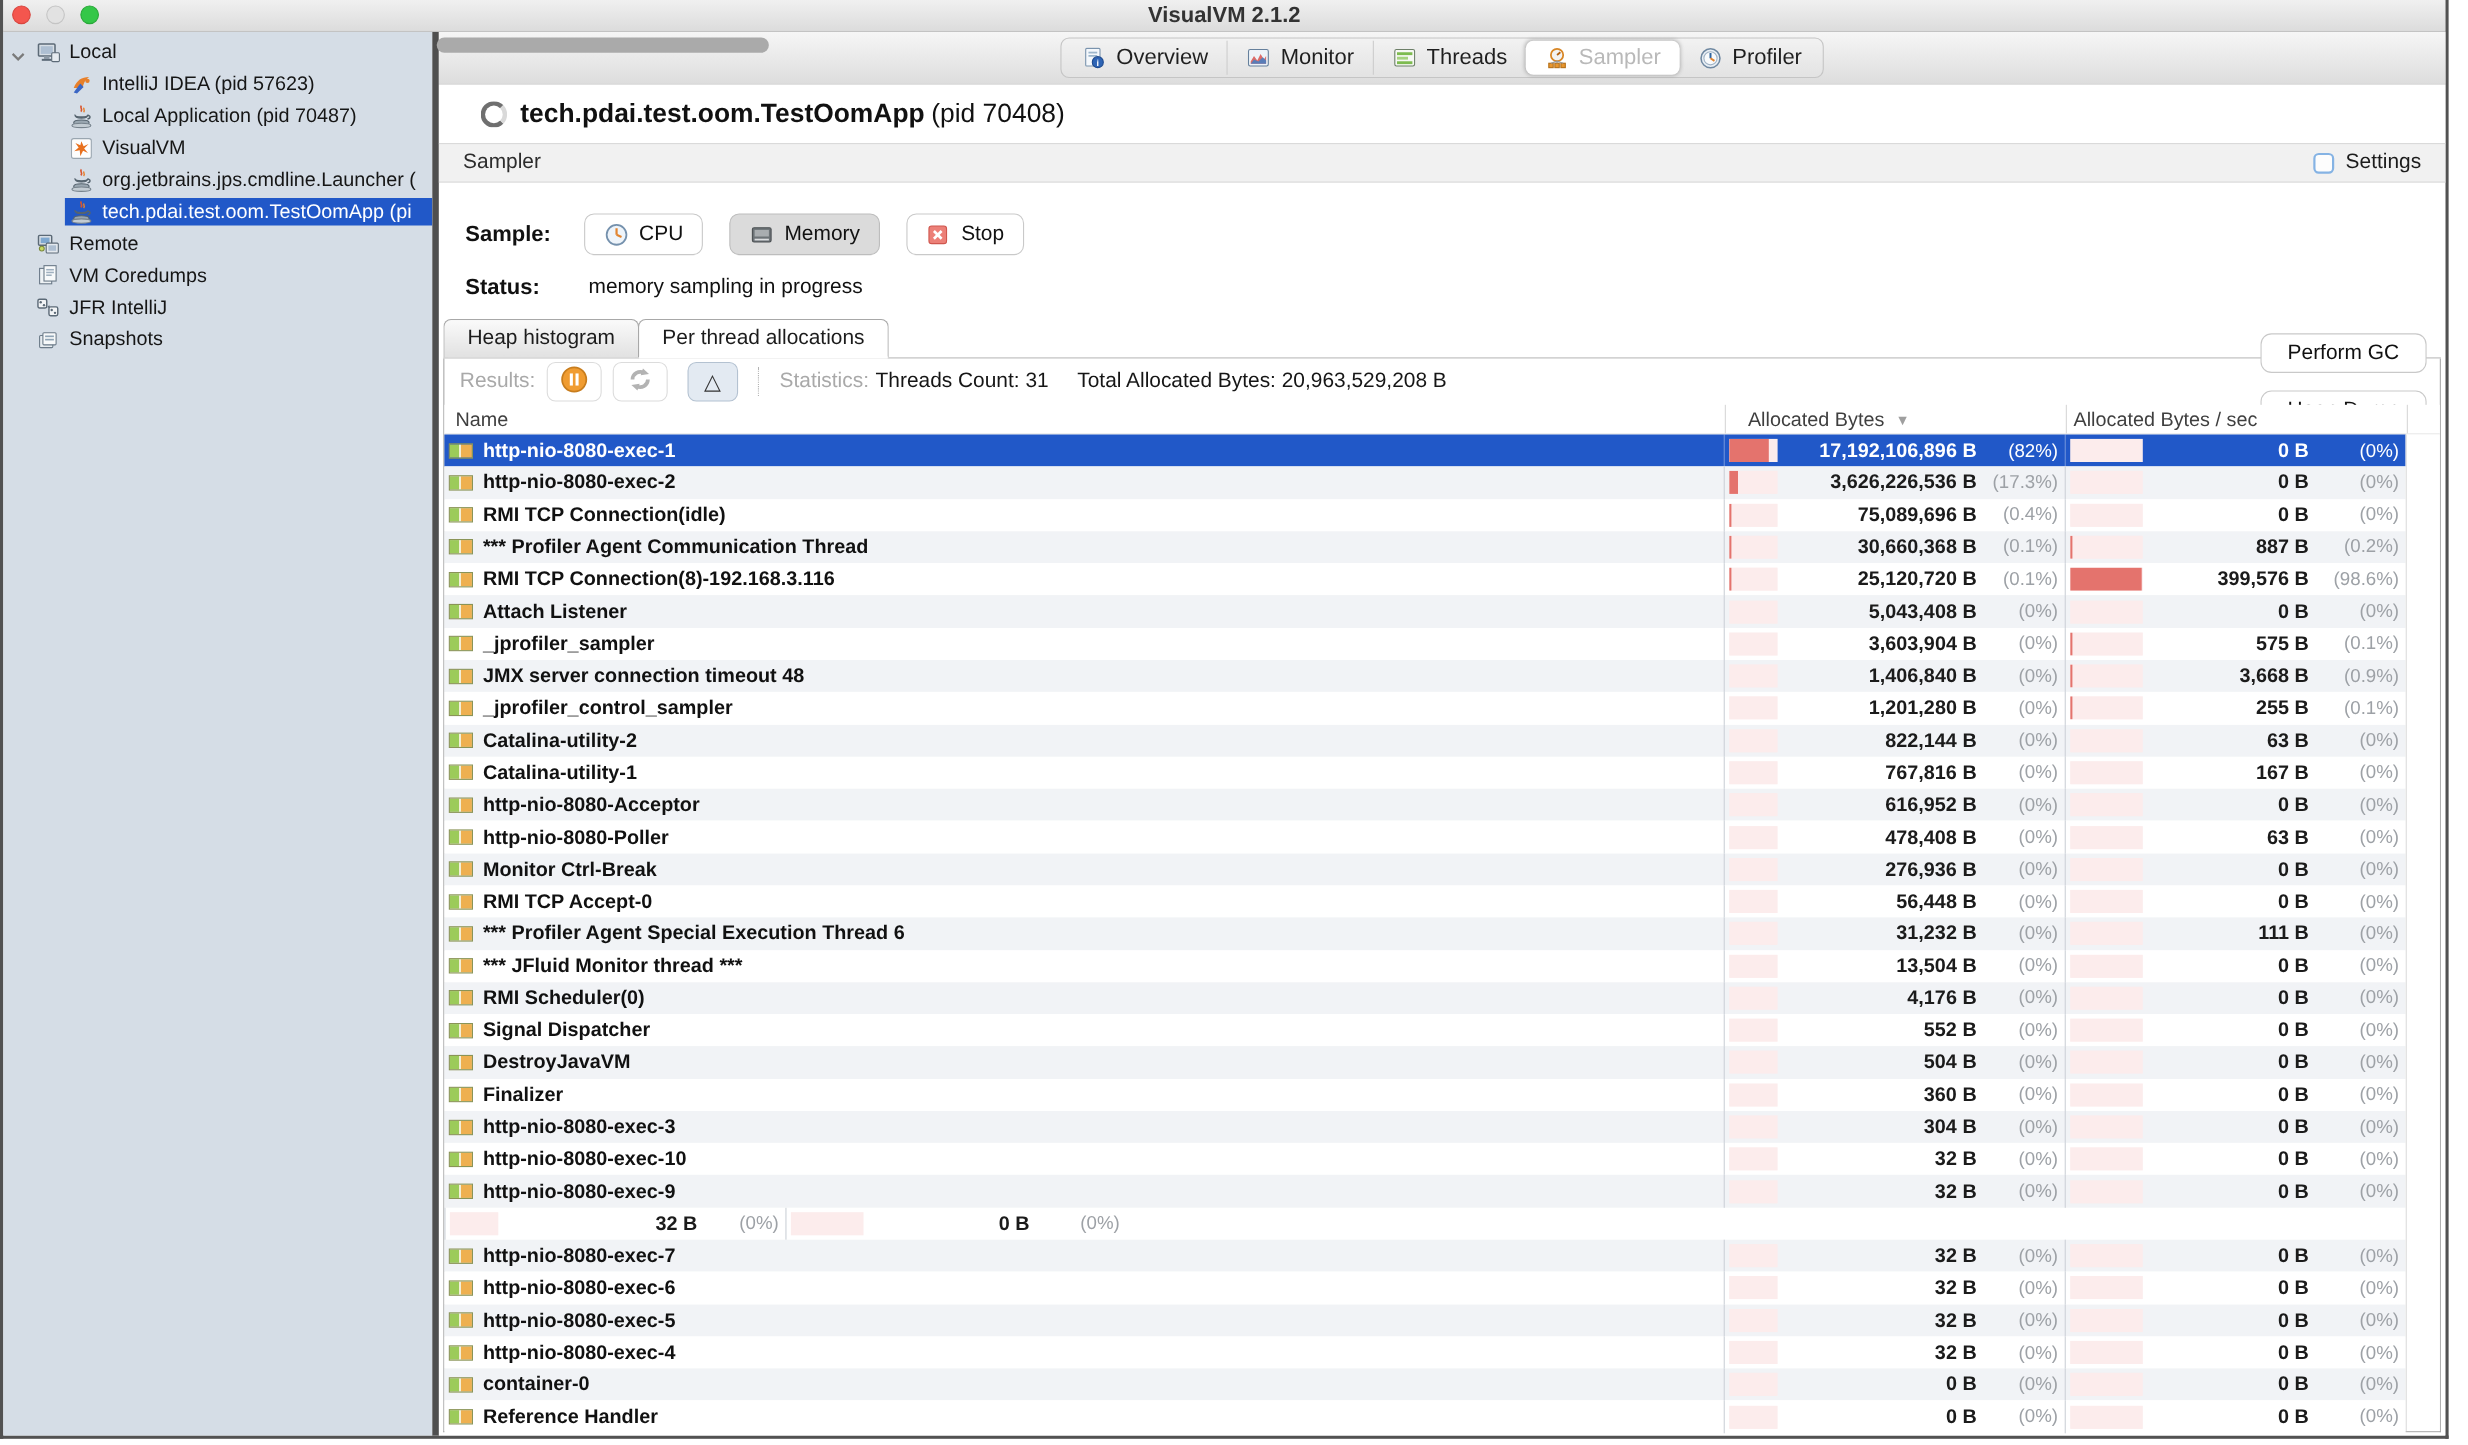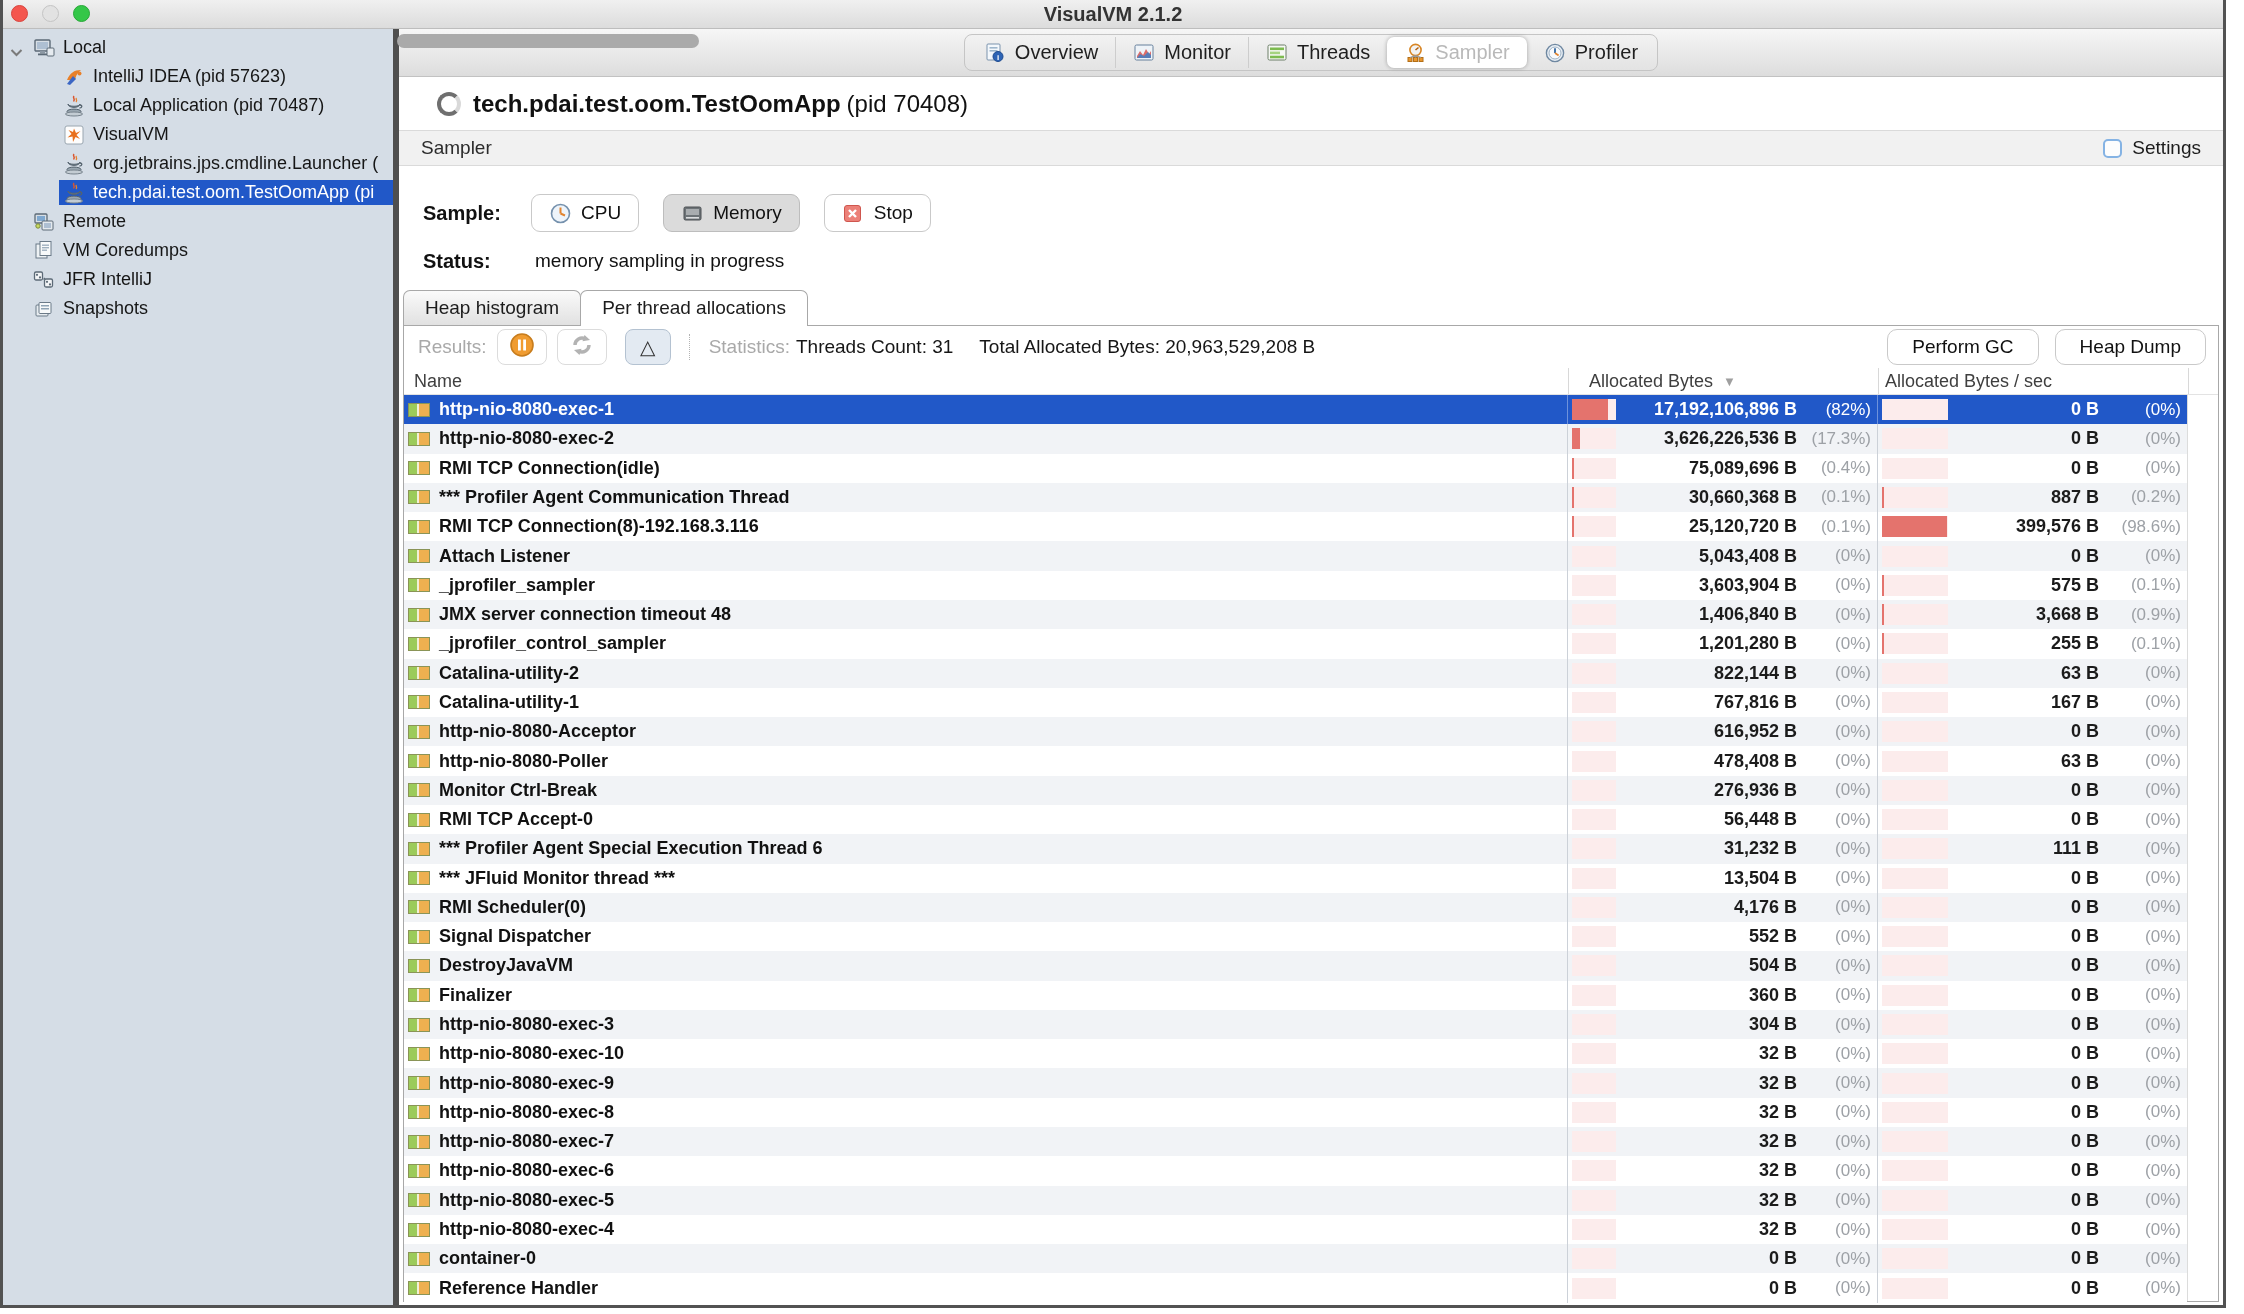--- a/index.html
+++ b/index.html
@@ -73,21 +73,21 @@
     display:flex;flex-direction:column;min-height:0;}
   .toolbar{height:42px;flex:none;display:flex;align-items:center;padding:0 12px 0 14px;}
   .dimlabel{font-size:19px;color:#a9a9a9;}
   .toolbtn{display:inline-flex;align-items:center;justify-content:center;width:48px;height:34px;
     border:1px solid #dcdcdc;border-radius:8px;background:#fff;margin-left:10px;}
   .toolbtn.delta{width:44px;background:#e3eaf2;border-color:#b4c2d1;margin-left:18px;}
   .delta-glyph{font-size:20px;color:#333;}
   .vsep{width:1px;height:26px;border-left:1px dotted #b3b3b3;margin:0 18px;}
   .statgroup{display:flex;align-items:center;gap:26px;margin-left:6px;}
   .statval{font-size:19px;color:#161616;}
-  .rightbtns{margin-left:auto;display:flex;gap:16px;}
+  .rightbtns{margin-left:auto;display:flex;gap:16px;flex-direction:column;}
   .btn{border:1px solid #c9c9c9;border-radius:10px;background:#fff;font-size:19px;color:#111;padding:6px 24px;}
   
   .thead{height:26px;flex:none;display:flex;align-items:center;font-size:18px;color:#3f3f3f;background:#fff;
     border-bottom:1px solid #e3e3e3;}
   .h-name{flex:1;padding-left:10px;}
   .h-bytes,.h-sec{width:310px;flex:none;height:100%;display:flex;align-items:center;
     border-left:1px solid #d8d8d8;box-sizing:border-box;}
   .h-bytes{padding-left:20px;}
   .h-sec{padding-left:6px;}
   .h-corner{width:30px;flex:none;height:100%;border-left:1px solid #d8d8d8;box-sizing:border-box;}
@@ -928,24 +928,20 @@
                   </div>
                   <div class="c-sec">
                     <span class="bar bar-s">
                       <span class="fill" style="width: 0px;"></span>
                     </span>
                     <span class="val">0 B</span>
                     <span class="pct">(0%)</span>
                   </div>
                 </div>
                 <div class="trow">
-                  <div class="c-name">
-                    <span class="thread-icon"></span>
-                    <span class="tname">http-nio-8080-exec-8</span>
-                  </div>
                   <div class="c-bytes">
                     <span class="bar bar-b">
                       <span class="fill" style="width: 0px;"></span>
                     </span>
                     <span class="val">32 B</span>
                     <span class="pct">(0%)</span>
                   </div>
                   <div class="c-sec">
                     <span class="bar bar-s">
                       <span class="fill" style="width: 0px;"></span>

